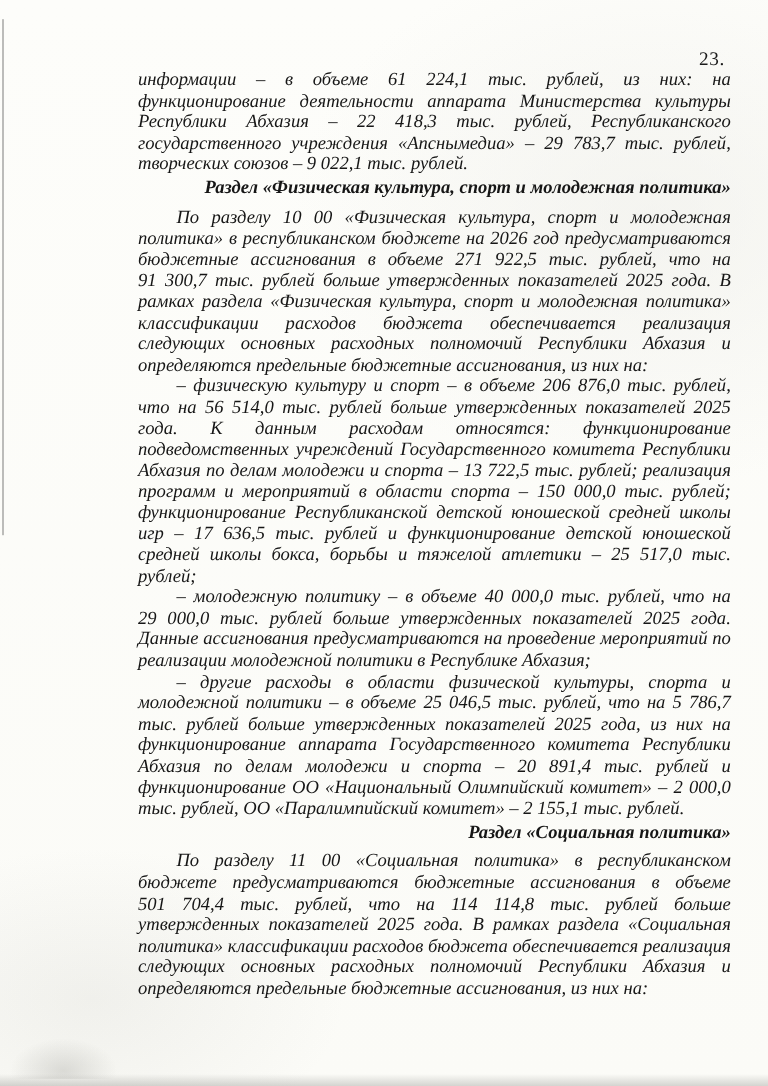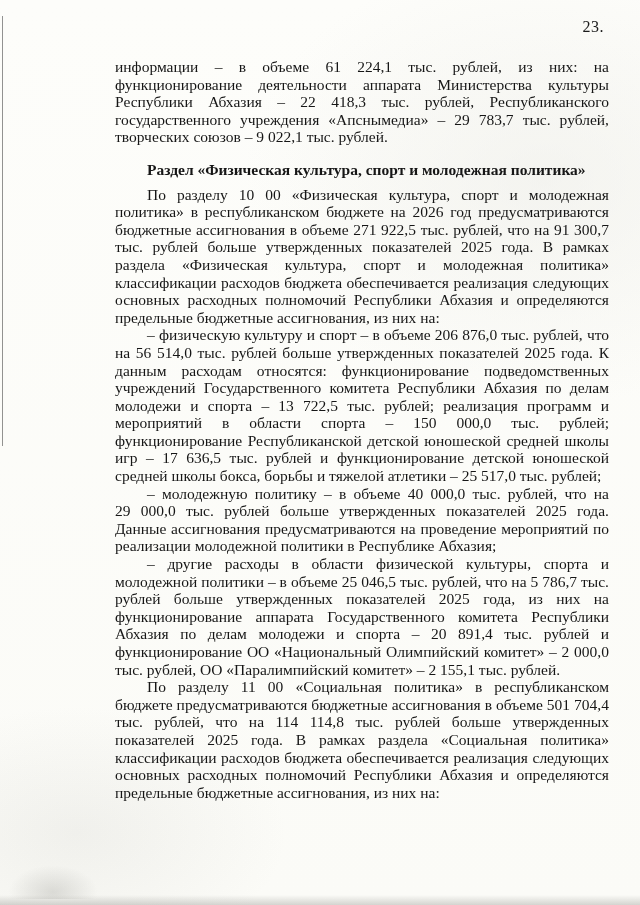--- a/index.html
+++ b/index.html
@@ -15,49 +15,50 @@
     background:
       radial-gradient(ellipse 300px 180px at 12% 92%, rgba(190,190,184,0.18), rgba(0,0,0,0) 70%),
       radial-gradient(ellipse 400px 300px at 85% 20%, rgba(235,235,230,0.5), rgba(0,0,0,0) 75%),
       linear-gradient(#fdfdfa, #fbfbf7);
     overflow: hidden;
     font-family: "Liberation Serif", "DejaVu Serif", serif;
     color: #161616;
   }
   .page-number {
     position: absolute;
-    top: 18px;
+    top: 41px;
     right: 36px;
     font-size: 16px;
     letter-spacing: 0.5px;
     color: #1b1b1b;
   }
   .content {
     position: absolute;
     left: 115px;
     top: 58px;
     width: 494px;
     font-size: 15.5px;
     line-height: 17.6px;
     text-align: justify;
+    font-style: italic;
   }
   .content p {
     margin: 0;
     text-indent: 32px;
   }
   .content p.no-indent {
     text-indent: 0;
   }
   .content h3.section {
     font-size: 15.5px;
     line-height: 17.6px;
     font-weight: bold;
-    margin: 15px 0 7px 0;
+    margin: 2px 0 7px 0;
     text-indent: 32px;
-    text-align: left;
+    text-align: right;
   }
   
   .scan-left-line {
     position: absolute;
     left: 2px;
     top: 16px;
     width: 1px;
     height: 430px;
     background: rgba(40, 40, 40, 0.5);
   }
@@ -92,20 +93,21 @@
     <h3 class="section">Раздел «Физическая культура, спорт и молодежная политика»</h3>
 
     <p>По разделу 10&nbsp;00 «Физическая культура, спорт и молодежная политика» в республиканском бюджете на 2026 год предусматриваются бюджетные ассигнования в объеме 271&nbsp;922,5 тыс. рублей, что на 91&nbsp;300,7 тыс. рублей больше утвержденных показателей 2025 года. В рамках раздела «Физическая культура, спорт и молодежная политика» классификации расходов бюджета обеспечивается реализация следующих основных расходных полномочий Республики Абхазия и определяются предельные бюджетные ассигнования, из них на:</p>
 
     <p>– физическую культуру и спорт – в объеме 206&nbsp;876,0 тыс. рублей, что на 56&nbsp;514,0 тыс. рублей больше утвержденных показателей 2025 года. К данным расходам относятся: функционирование подведомственных учреждений Государственного комитета Республики Абхазия по делам молодежи и спорта – 13&nbsp;722,5 тыс. рублей; реализация программ и мероприятий в области спорта – 150&nbsp;000,0 тыс. рублей; функционирование Республиканской детской юношеской средней школы игр – 17&nbsp;636,5 тыс. рублей и функционирование детской юношеской средней школы бокса, борьбы и тяжелой атлетики – 25&nbsp;517,0 тыс. рублей;</p>
 
     <p>– молодежную политику – в объеме 40&nbsp;000,0 тыс. рублей, что на 29&nbsp;000,0 тыс. рублей больше утвержденных показателей 2025 года. Данные ассигнования предусматриваются на проведение мероприятий по реализации молодежной политики в Республике Абхазия;</p>
 
     <p>– другие расходы в области физической культуры, спорта и молодежной политики – в объеме 25&nbsp;046,5 тыс. рублей, что на 5&nbsp;786,7 тыс. рублей больше утвержденных показателей 2025 года, из них на функционирование аппарата Государственного комитета Республики Абхазия по делам молодежи и спорта – 20&nbsp;891,4 тыс. рублей и функционирование ОО «Национальный Олимпийский комитет» – 2&nbsp;000,0 тыс. рублей, ОО «Паралимпийский комитет» – 2&nbsp;155,1 тыс. рублей.</p>
 
+    <h3 class="section">Раздел «Социальная политика»</h3>
 
     <p>По разделу 11&nbsp;00 «Социальная политика» в республиканском бюджете предусматриваются бюджетные ассигнования в объеме 501&nbsp;704,4 тыс. рублей, что на 114&nbsp;114,8 тыс. рублей больше утвержденных показателей 2025 года. В рамках раздела «Социальная политика» классификации расходов бюджета обеспечивается реализация следующих основных расходных полномочий Республики Абхазия и определяются предельные бюджетные ассигнования, из них на:</p>
 
 
   </div>
 
   <div class="scan-left-line"></div>
   <div class="scan-corner-smudge"></div>
   <div class="scan-bottom-smudge"></div>
 

